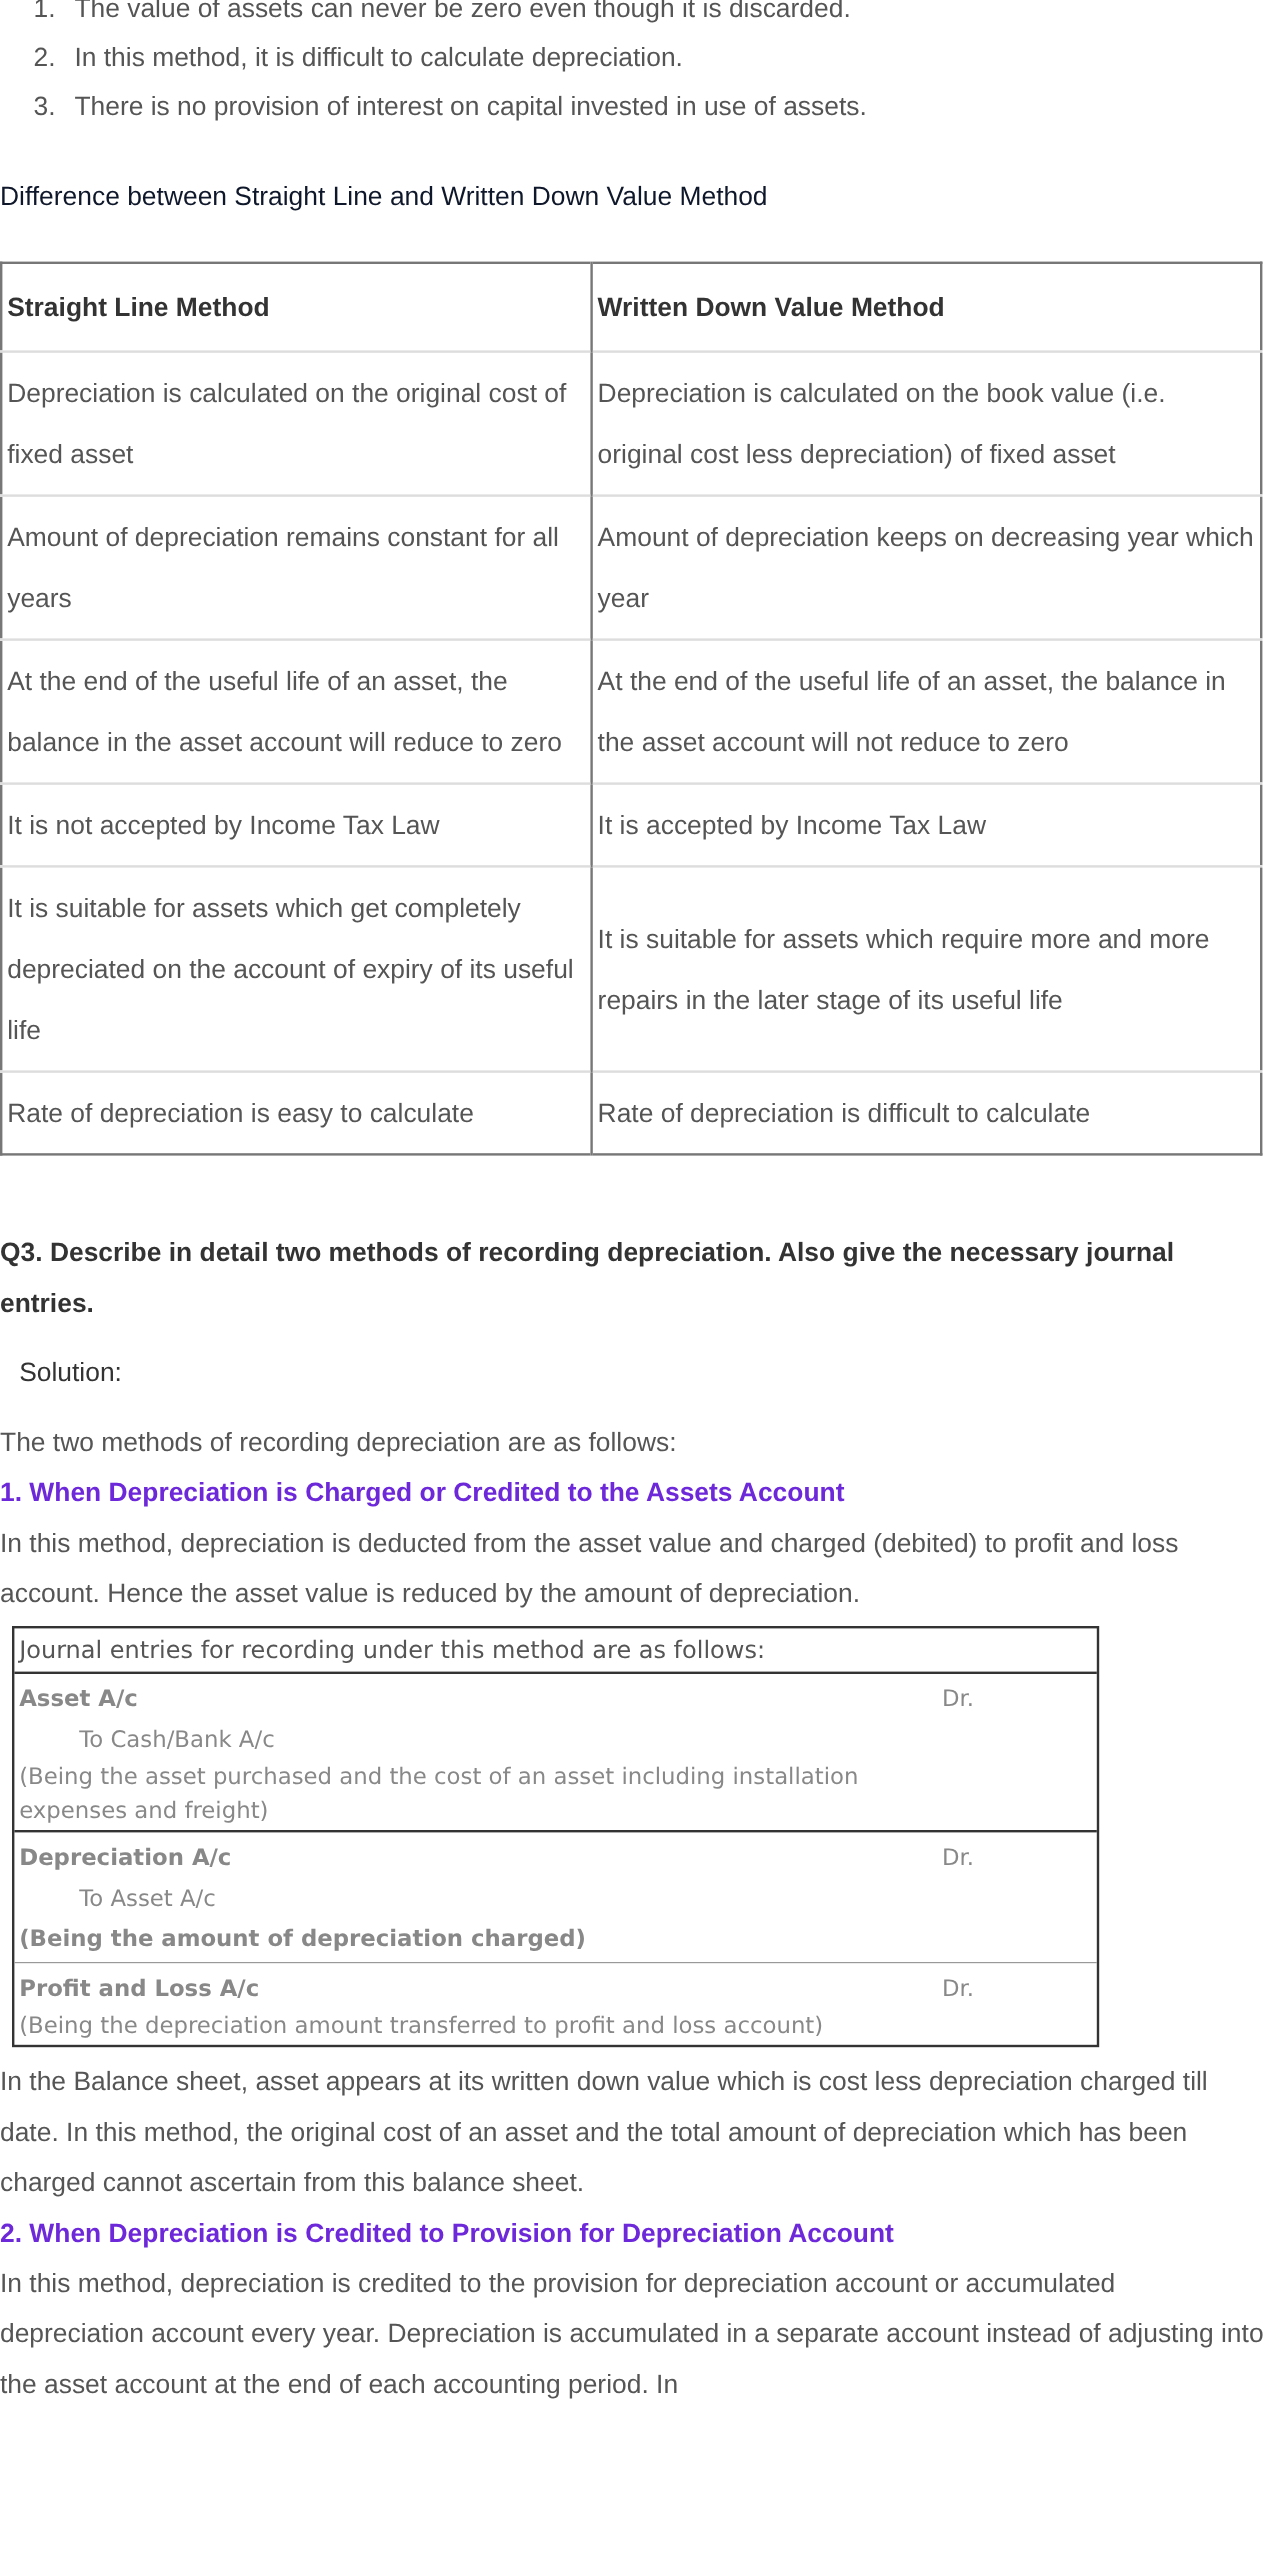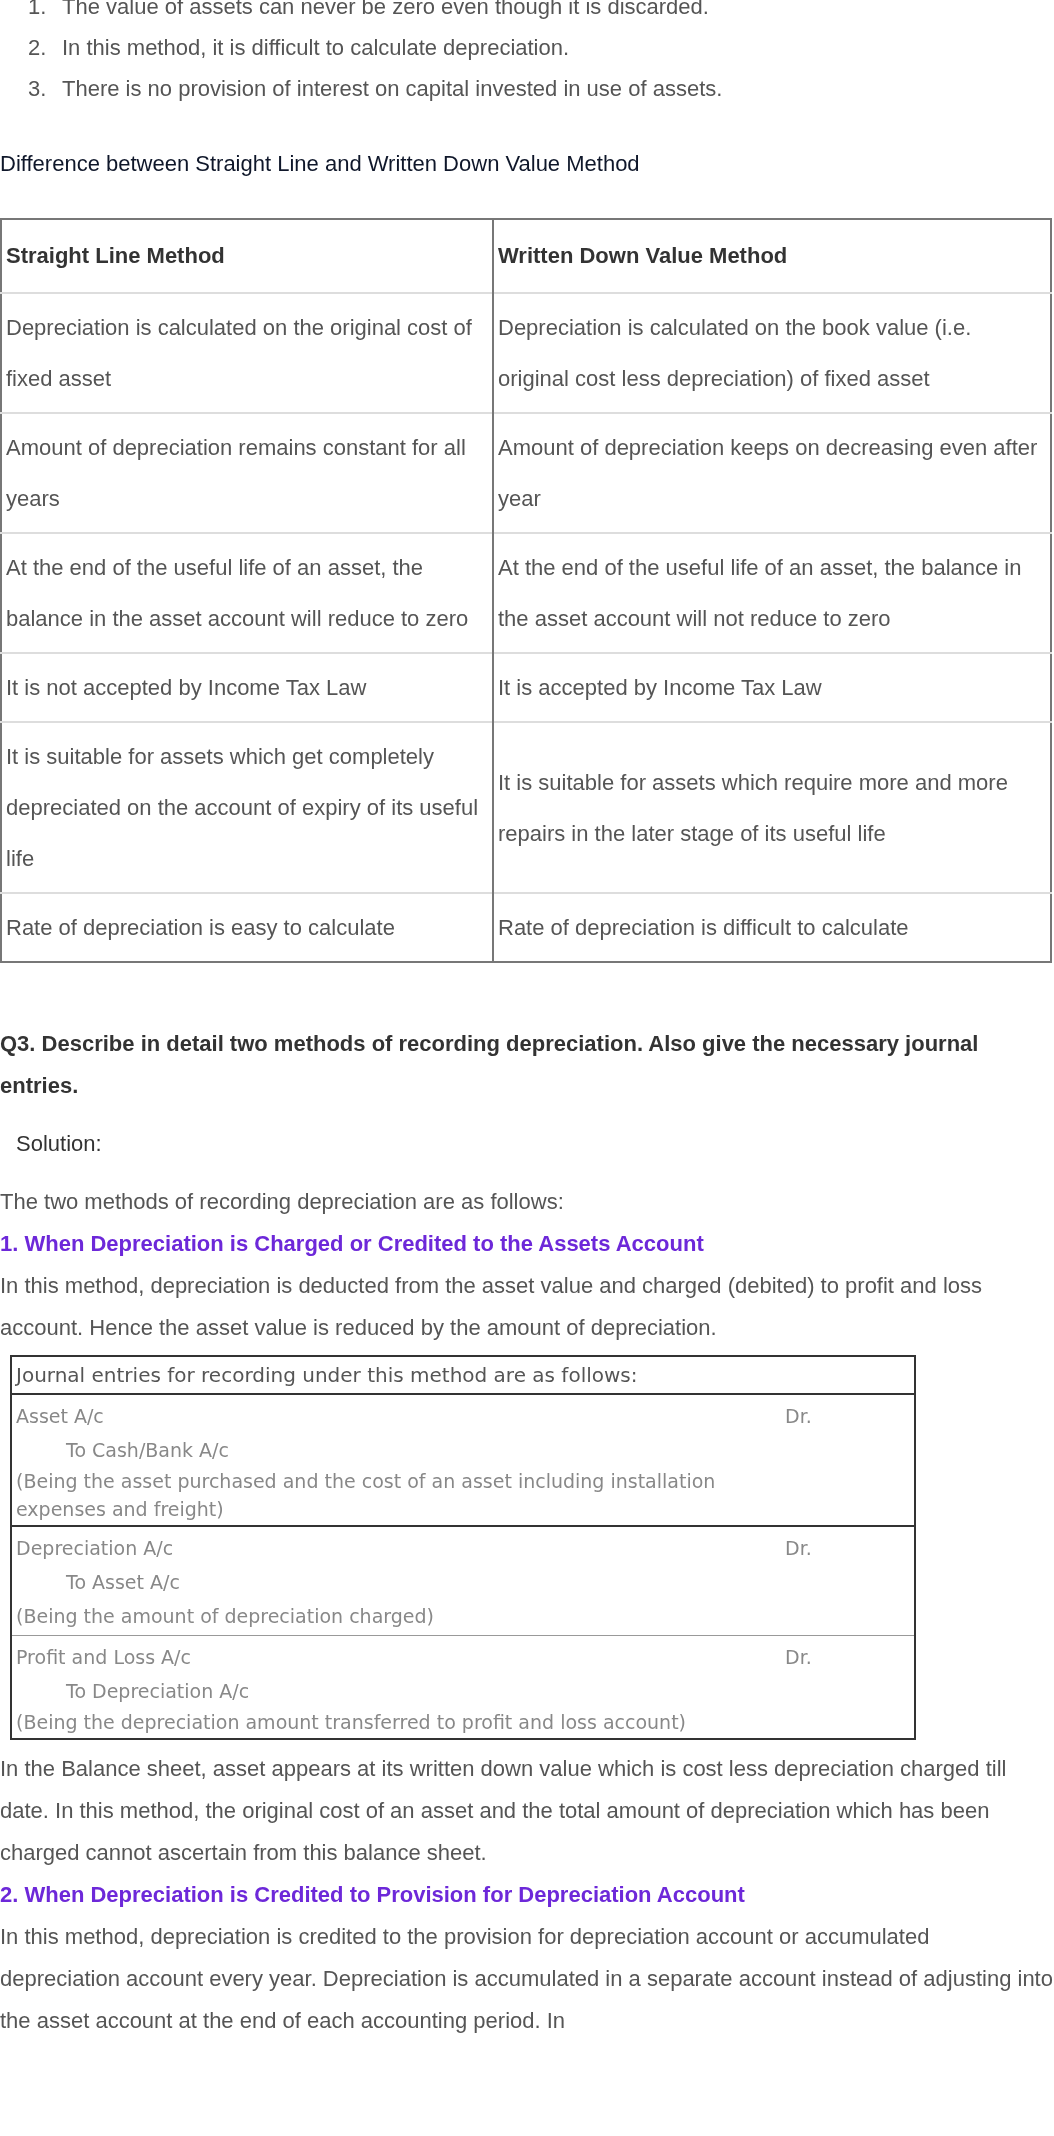--- a/index.html
+++ b/index.html
@@ -53,21 +53,21 @@
     width: 902px;
     border: 2px solid #333;
     font-family: "DejaVu Sans", sans-serif;
     color: #888;
     font-size: 19px;
   }
   .journal .jhead { color: #555; padding: 4px 4px; line-height: 28px; border-bottom: 2px solid #333; font-size: 20px; }
   .journal .jentry { position: relative; padding: 4px 4px 2px 4px; }
   .journal .jentry + .jentry { border-top: 2px solid #333; }
   .journal .jentry.light-top { border-top: 1px solid #999; }
-  .journal .jline { line-height: 34px; }
+  .journal .jline { line-height: 34px; font-weight: bold; }
   .journal .jto { padding-left: 50px; line-height: 34px; }
   .journal .jnote { line-height: 28px; }
   .journal .dr { position: absolute; left: 773px; top: 4px; line-height: 34px; }
 </style>
 </head>
 <body>
 
 <div class="page">
 
   <ol class="points">
@@ -85,21 +85,21 @@
         <th>Written Down Value Method</th>
       </tr>
     </thead>
     <tbody>
       <tr>
         <td>Depreciation is calculated on the original cost of fixed asset</td>
         <td>Depreciation is calculated on the book value (i.e. original cost less depreciation) of fixed asset</td>
       </tr>
       <tr>
         <td>Amount of depreciation remains constant for all years</td>
-        <td>Amount of depreciation keeps on decreasing even after year</td>
+        <td>Amount of depreciation keeps on decreasing year which year</td>
       </tr>
       <tr>
         <td>At the end of the useful life of an asset, the balance in the asset account will reduce to zero</td>
         <td>At the end of the useful life of an asset, the balance in the asset account will not reduce to zero</td>
       </tr>
       <tr>
         <td>It is not accepted by Income Tax Law</td>
         <td>It is accepted by Income Tax Law</td>
       </tr>
       <tr>
@@ -132,21 +132,20 @@
     <div class="jentry">
       <div class="jline">Depreciation A/c</div>
       <div class="dr">Dr.</div>
       <div class="jto">To Asset A/c</div>
       <div class="jline">(Being the amount of depreciation charged)</div>
     </div>
 
     <div class="jentry light-top">
       <div class="jline">Profit and Loss A/c</div>
       <div class="dr">Dr.</div>
-      <div class="jto">To Depreciation A/c</div>
       <div class="jnote" style="width:700px;">(Being the depreciation amount transferred to profit and loss account)</div>
     </div>
   </div>
 
   <p class="para">In the Balance sheet, asset appears at its written down value which is cost less depreciation charged till date. In this method, the original cost of an asset and the total amount of depreciation which has been charged cannot ascertain from this balance sheet.</p>
   <p class="sub-head">2. When Depreciation is Credited to Provision for Depreciation Account</p>
   <p class="para">In this method, depreciation is credited to the provision for depreciation account or accumulated depreciation account every year. Depreciation is accumulated in a separate account instead of adjusting into the asset account at the end of each accounting period. In</p>
 
 </div>
 

